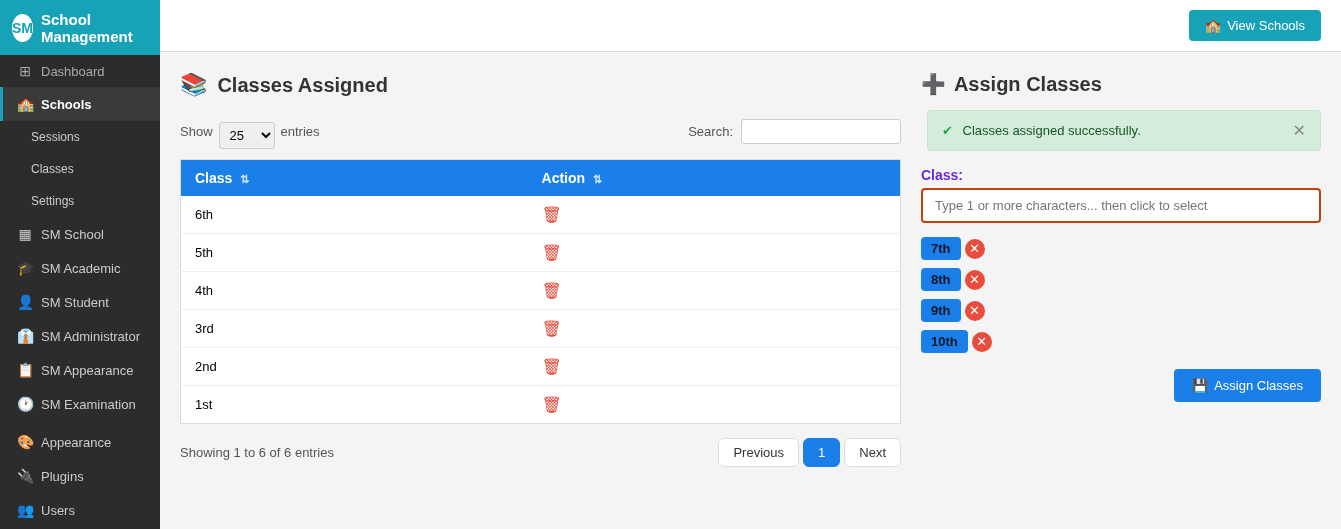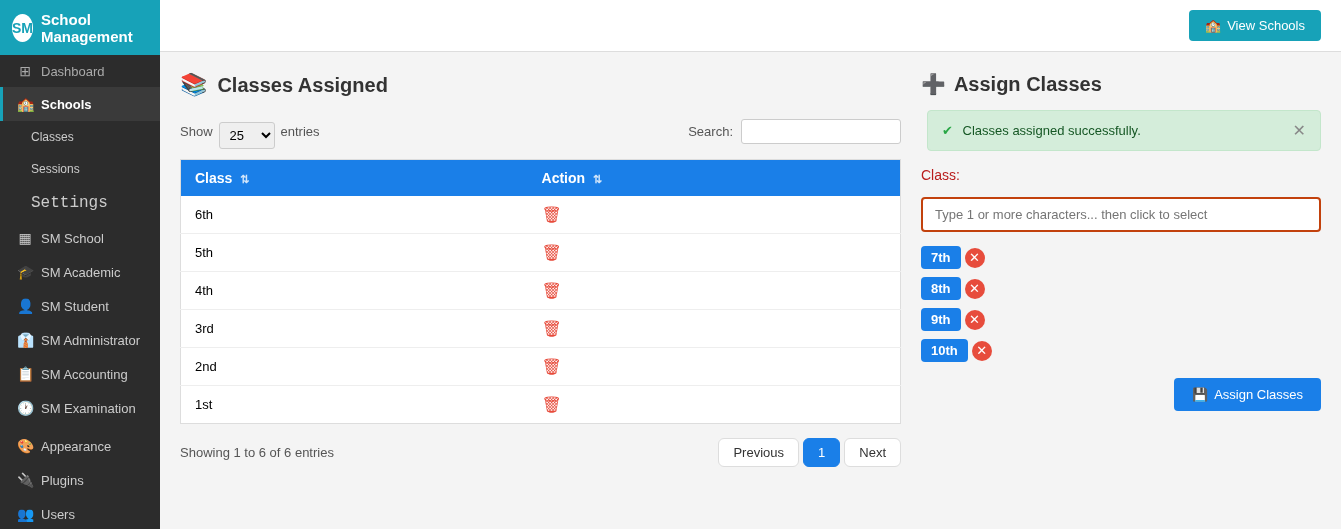--- a/index.html
+++ b/index.html
@@ -197,21 +197,21 @@
       display: flex;
       align-items: center;
       justify-content: space-between;
       margin-bottom: 16px;
       color: #155724;
       font-size: 13px;
       margin-left: 6px;
     }
     .success-check { color: #28a745; margin-right: 6px; }
     .success-close { cursor: pointer; color: #888; font-size: 16px; }
-    .form-label { font-size: 14px; color: #b91c1c; margin-bottom: 14px; font-weight: normal; }
+    .form-label { font-size: 14px; color: #6d28d9; margin-bottom: 5px; font-weight: bold; }
     .class-input {
       width: 100%;
       border: 2px solid #c2410c;
       border-radius: 4px;
       padding: 8px 12px;
       font-size: 13px;
       color: #aaa;
       outline: none;
       margin-bottom: 14px;
     }
@@ -221,21 +221,21 @@
       gap: 8px;
       margin-bottom: 16px;
     }
     .tag {
       display: inline-flex;
       align-items: center;
       gap: 4px;
     }
     .tag-label {
       background: #1a7fe8;
-      color: #ffffff;
+      color: #0f172a;
       padding: 4px 10px;
       border-radius: 4px;
       font-size: 13px;
       font-weight: bold;
     }
     .tag-remove {
       background: #e74c3c;
       color: white;
       border: none;
       border-radius: 50%;
@@ -275,26 +275,26 @@
 
   <div class="sidebar-item dashboard">
     <span class="sidebar-icon">⊞</span>
     <span>Dashboard</span>
   </div>
   <div class="sidebar-item active">
     <span class="sidebar-icon">🏫</span>
     <span>Schools</span>
   </div>
   <div class="sidebar-item" style="padding-left:28px; font-size:12px;">
+    <span>Sessions</span>
+  </div>
+  <div class="sidebar-item" style="padding-left:28px; font-size:12px;">
     <span>Classes</span>
   </div>
   <div class="sidebar-item" style="padding-left:28px; font-size:12px;">
-    <span>Sessions</span>
-  </div>
-  <div class="sidebar-item" style="padding-left:28px; font-size:16px;font-family:Liberation Mono, monospace;">
     <span>Settings</span>
   </div>
 
   <div class="sidebar-item">
     <span class="sidebar-icon">▦</span>
     <span>SM School</span>
   </div>
   <div class="sidebar-item">
     <span class="sidebar-icon">🎓</span>
     <span>SM Academic</span>
@@ -302,21 +302,21 @@
   <div class="sidebar-item">
     <span class="sidebar-icon">👤</span>
     <span>SM Student</span>
   </div>
   <div class="sidebar-item">
     <span class="sidebar-icon">👔</span>
     <span>SM Administrator</span>
   </div>
   <div class="sidebar-item">
     <span class="sidebar-icon">📋</span>
-    <span>SM Accounting</span>
+    <span>SM Appearance</span>
   </div>
   <div class="sidebar-item">
     <span class="sidebar-icon">🕐</span>
     <span>SM Examination</span>
   </div>
 
   <div class="sidebar-item" style="margin-top:4px;">
     <span class="sidebar-icon">🎨</span>
     <span>Appearance</span>
   </div>

